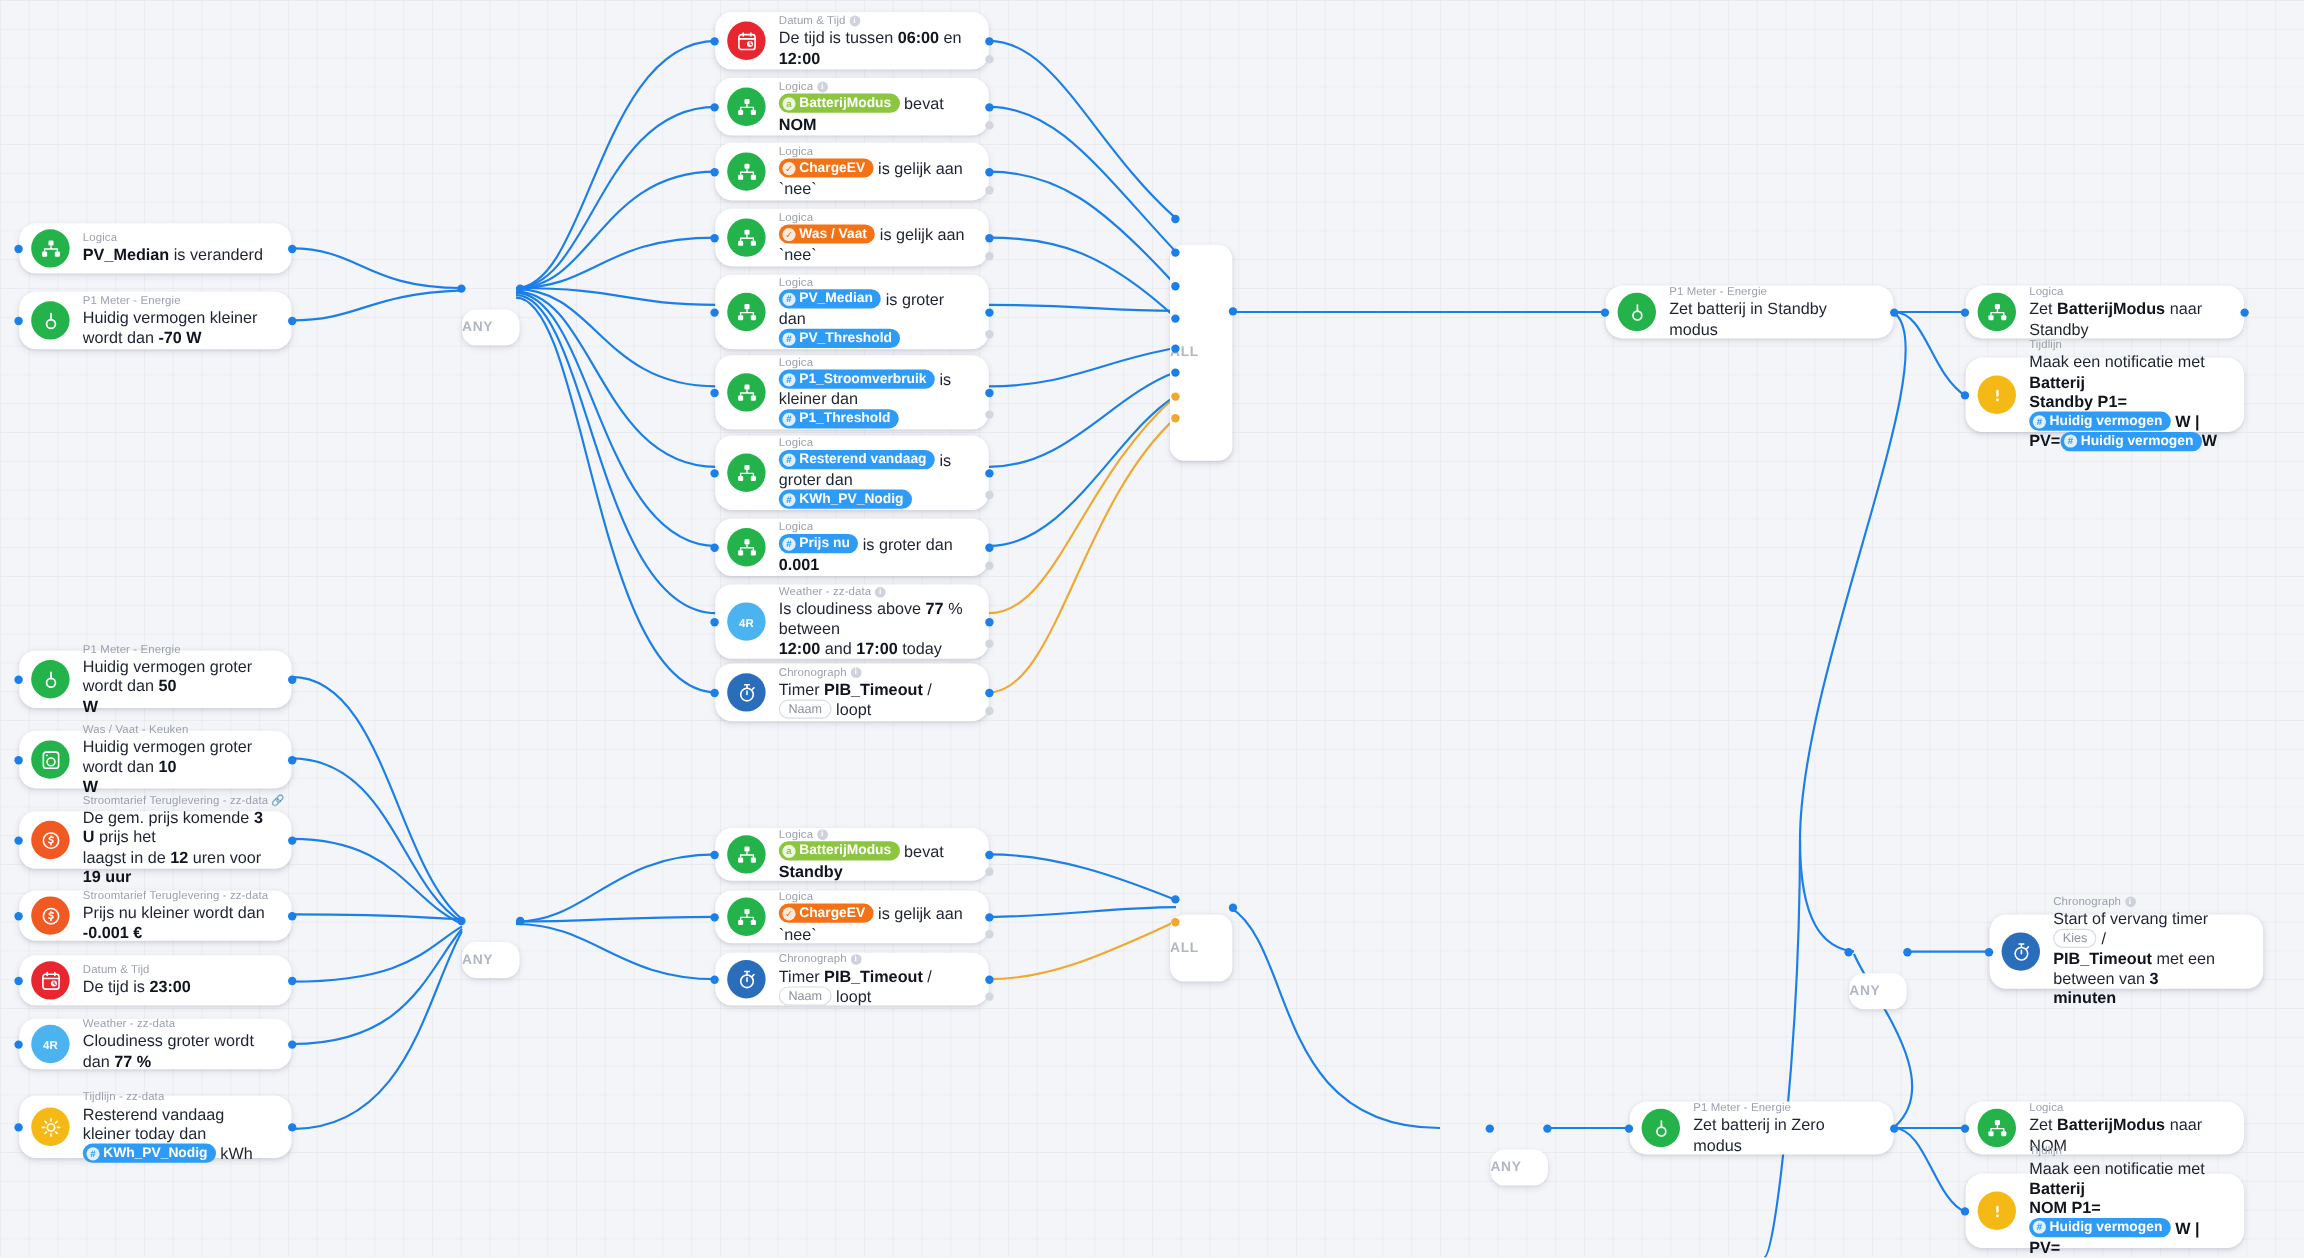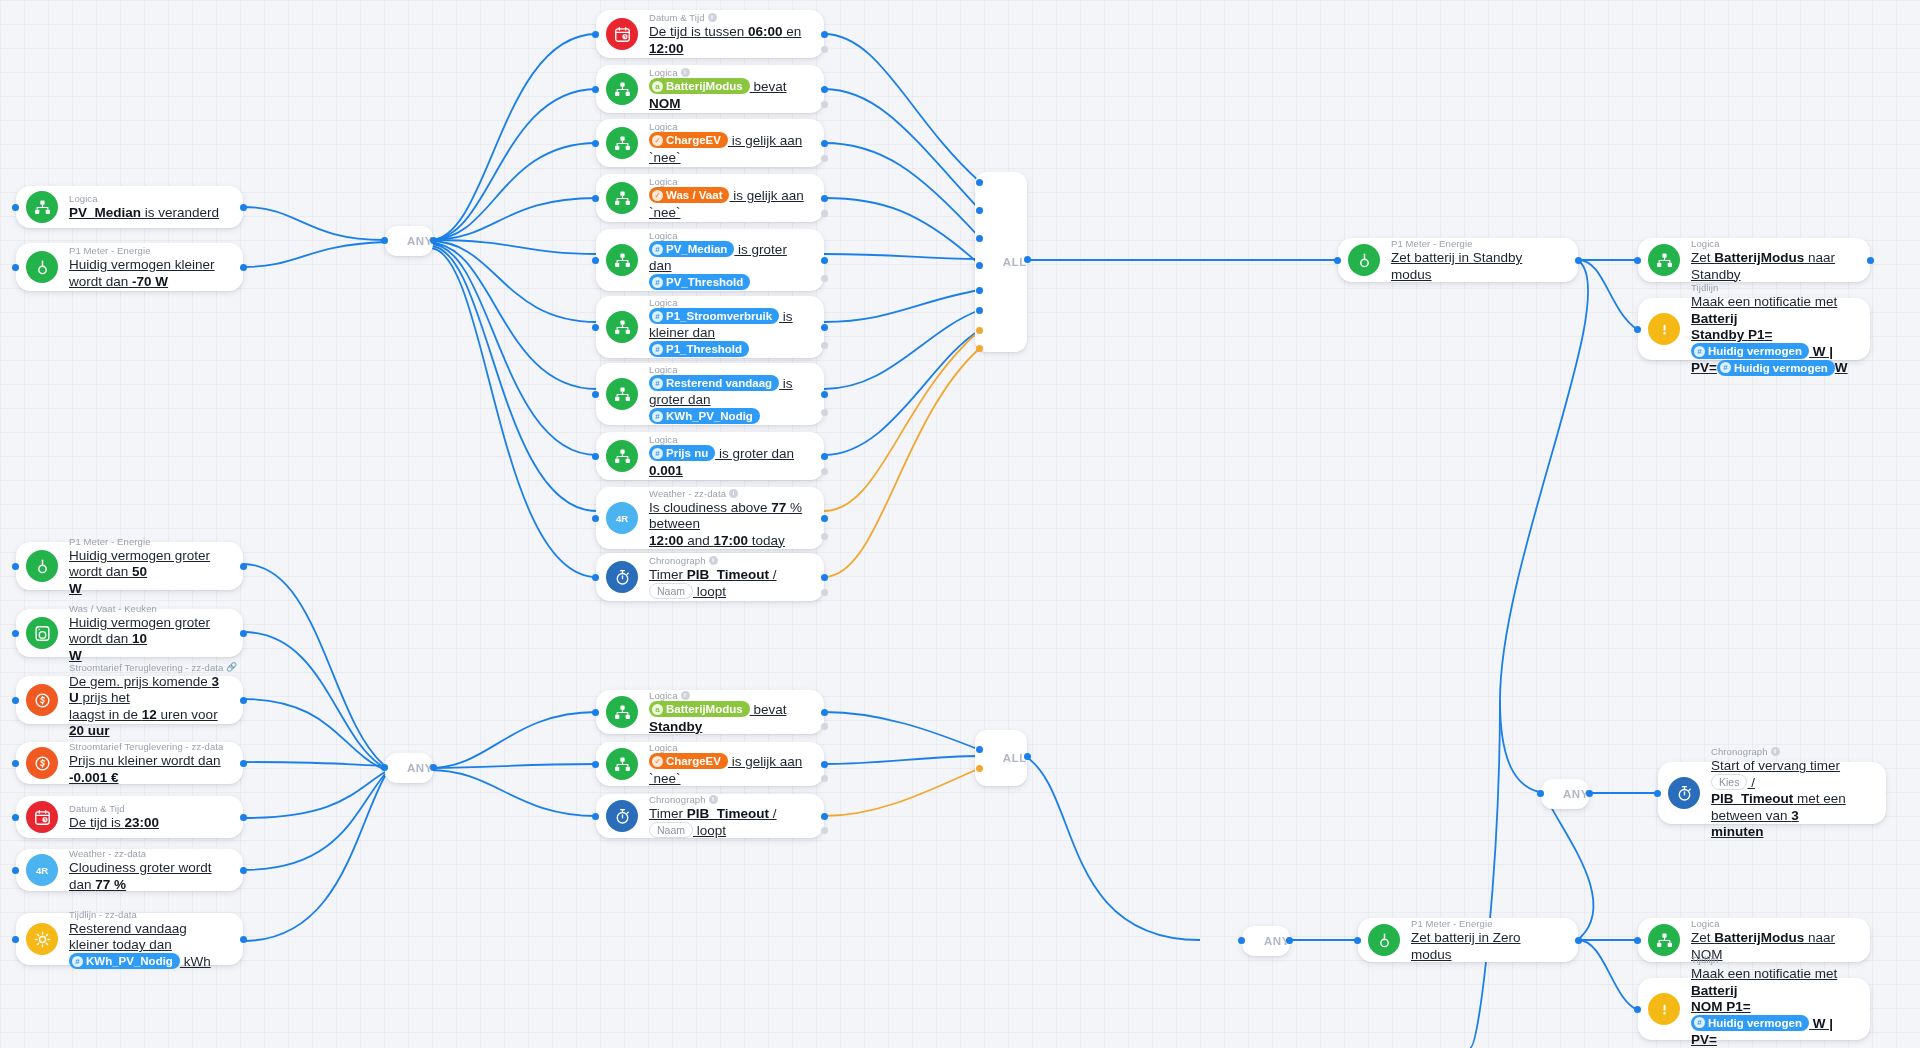--- a/index.html
+++ b/index.html
@@ -40,21 +40,21 @@
     color:#fff;
   }
   .card .ic svg{display:block;}
   .card .body{display:flex;flex-direction:column;justify-content:center;min-width:0;}
   .owner{
     font-size:9.5px;color:#9aa0ac;line-height:13px;
     white-space:nowrap;display:flex;align-items:center;gap:3px;
     letter-spacing:.1px;
   }
   .title{
-    font-size:13.5px;color:#1d2330;line-height:16.5px;font-weight:400;text-decoration:underline;
+    font-size:13.5px;color:#1d2330;line-height:16.5px;font-weight:400;
   }
   .title b{font-weight:700;color:#10141d;}
 
   
   .mini{
     display:inline-block;width:9px;height:9px;border-radius:50%;
     background:#cdd2dc;color:#fff;font-size:7px;line-height:9px;
     text-align:center;font-weight:700;font-family:"Liberation Serif",serif;
   }
   .mini.link{background:transparent;color:#b9bfc9;font-size:9px;border-radius:0;}
@@ -78,23 +78,24 @@
   .tok.orange{background:#f47216;} .tok.orange .dot{color:#f47216;}
   .tok.ghost{
     background:#fff;border:1px solid #d8dce4;color:#8b92a0;
     font-weight:400;font-size:10.5px;padding:0px 7px;border-radius:8px;
   }
 
   
   .gate{
     position:absolute;background:#fff;border-radius:12px;
     box-shadow:0 2px 6px rgba(18,22,48,0.10),0 1px 2px rgba(18,22,48,0.06);
-    display:flex;align-items:center;justify-content:flex-end;
+    display:flex;align-items:center;justify-content:flex-start;
     color:#b0b6c2;font-size:11.5px;font-weight:700;letter-spacing:.6px;
     z-index:3;
+    margin-top:32px;
   }
 
   
   .port{
     position:absolute;width:7px;height:7px;border-radius:50%;
     background:#1a7fe8;z-index:5;
   }
   .port.grey{background:#d2d6de;}
   .port.amber{background:#f0a830;}
 </style>
@@ -447,21 +448,21 @@
       <div class="port" style="left: 240px; top: 696.5px;"></div>
       <div class="card" style="left: 16px; top: 676px; width: 227px; height: 48px;">
         <div class="ic" style="background: rgb(240, 90, 34);">
           <svg width="17" height="17" viewBox="0 0 24 24" fill="none" stroke="#fff" stroke-width="1.9">
             <circle cx="12" cy="12" r="9"></circle>
             <path d="M14.6 8.4c-.8-.8-4.5-1-4.7 1.1-.2 2 4.6 1.1 4.5 3.3-.1 2.2-3.9 2.2-4.9 1.2M12 6.6v1.4M12 15.6V17" stroke-linecap="round"></path>
           </svg>
         </div>
         <div class="body">
           <div class="owner">Stroomtarief Teruglevering - zz-data<span class="mini link">🔗</span></div>
-          <div class="title"><span>De gem. prijs komende </span><b>3 U</b><span> prijs het </span><br><span>laagst in de </span><b>12</b><span> uren voor </span><b>20 uur</b></div>
+          <div class="title"><span>De gem. prijs komende </span><b>3 U</b><span> prijs het </span><br><span>laagst in de </span><b>12</b><span> uren voor </span><b>19 uur</b></div>
         </div>
       </div>
       <div class="port" style="left: 12px; top: 759.5px;"></div>
       <div class="port" style="left: 240px; top: 759.5px;"></div>
       <div class="card" style="left: 16px; top: 742px; width: 227px; height: 42px;">
         <div class="ic" style="background: rgb(240, 90, 34);">
           <svg width="17" height="17" viewBox="0 0 24 24" fill="none" stroke="#fff" stroke-width="1.9">
             <circle cx="12" cy="12" r="9"></circle>
             <path d="M14.6 8.4c-.8-.8-4.5-1-4.7 1.1-.2 2 4.6 1.1 4.5 3.3-.1 2.2-3.9 2.2-4.9 1.2M12 6.6v1.4M12 15.6V17" stroke-linecap="round"></path>
           </svg>

